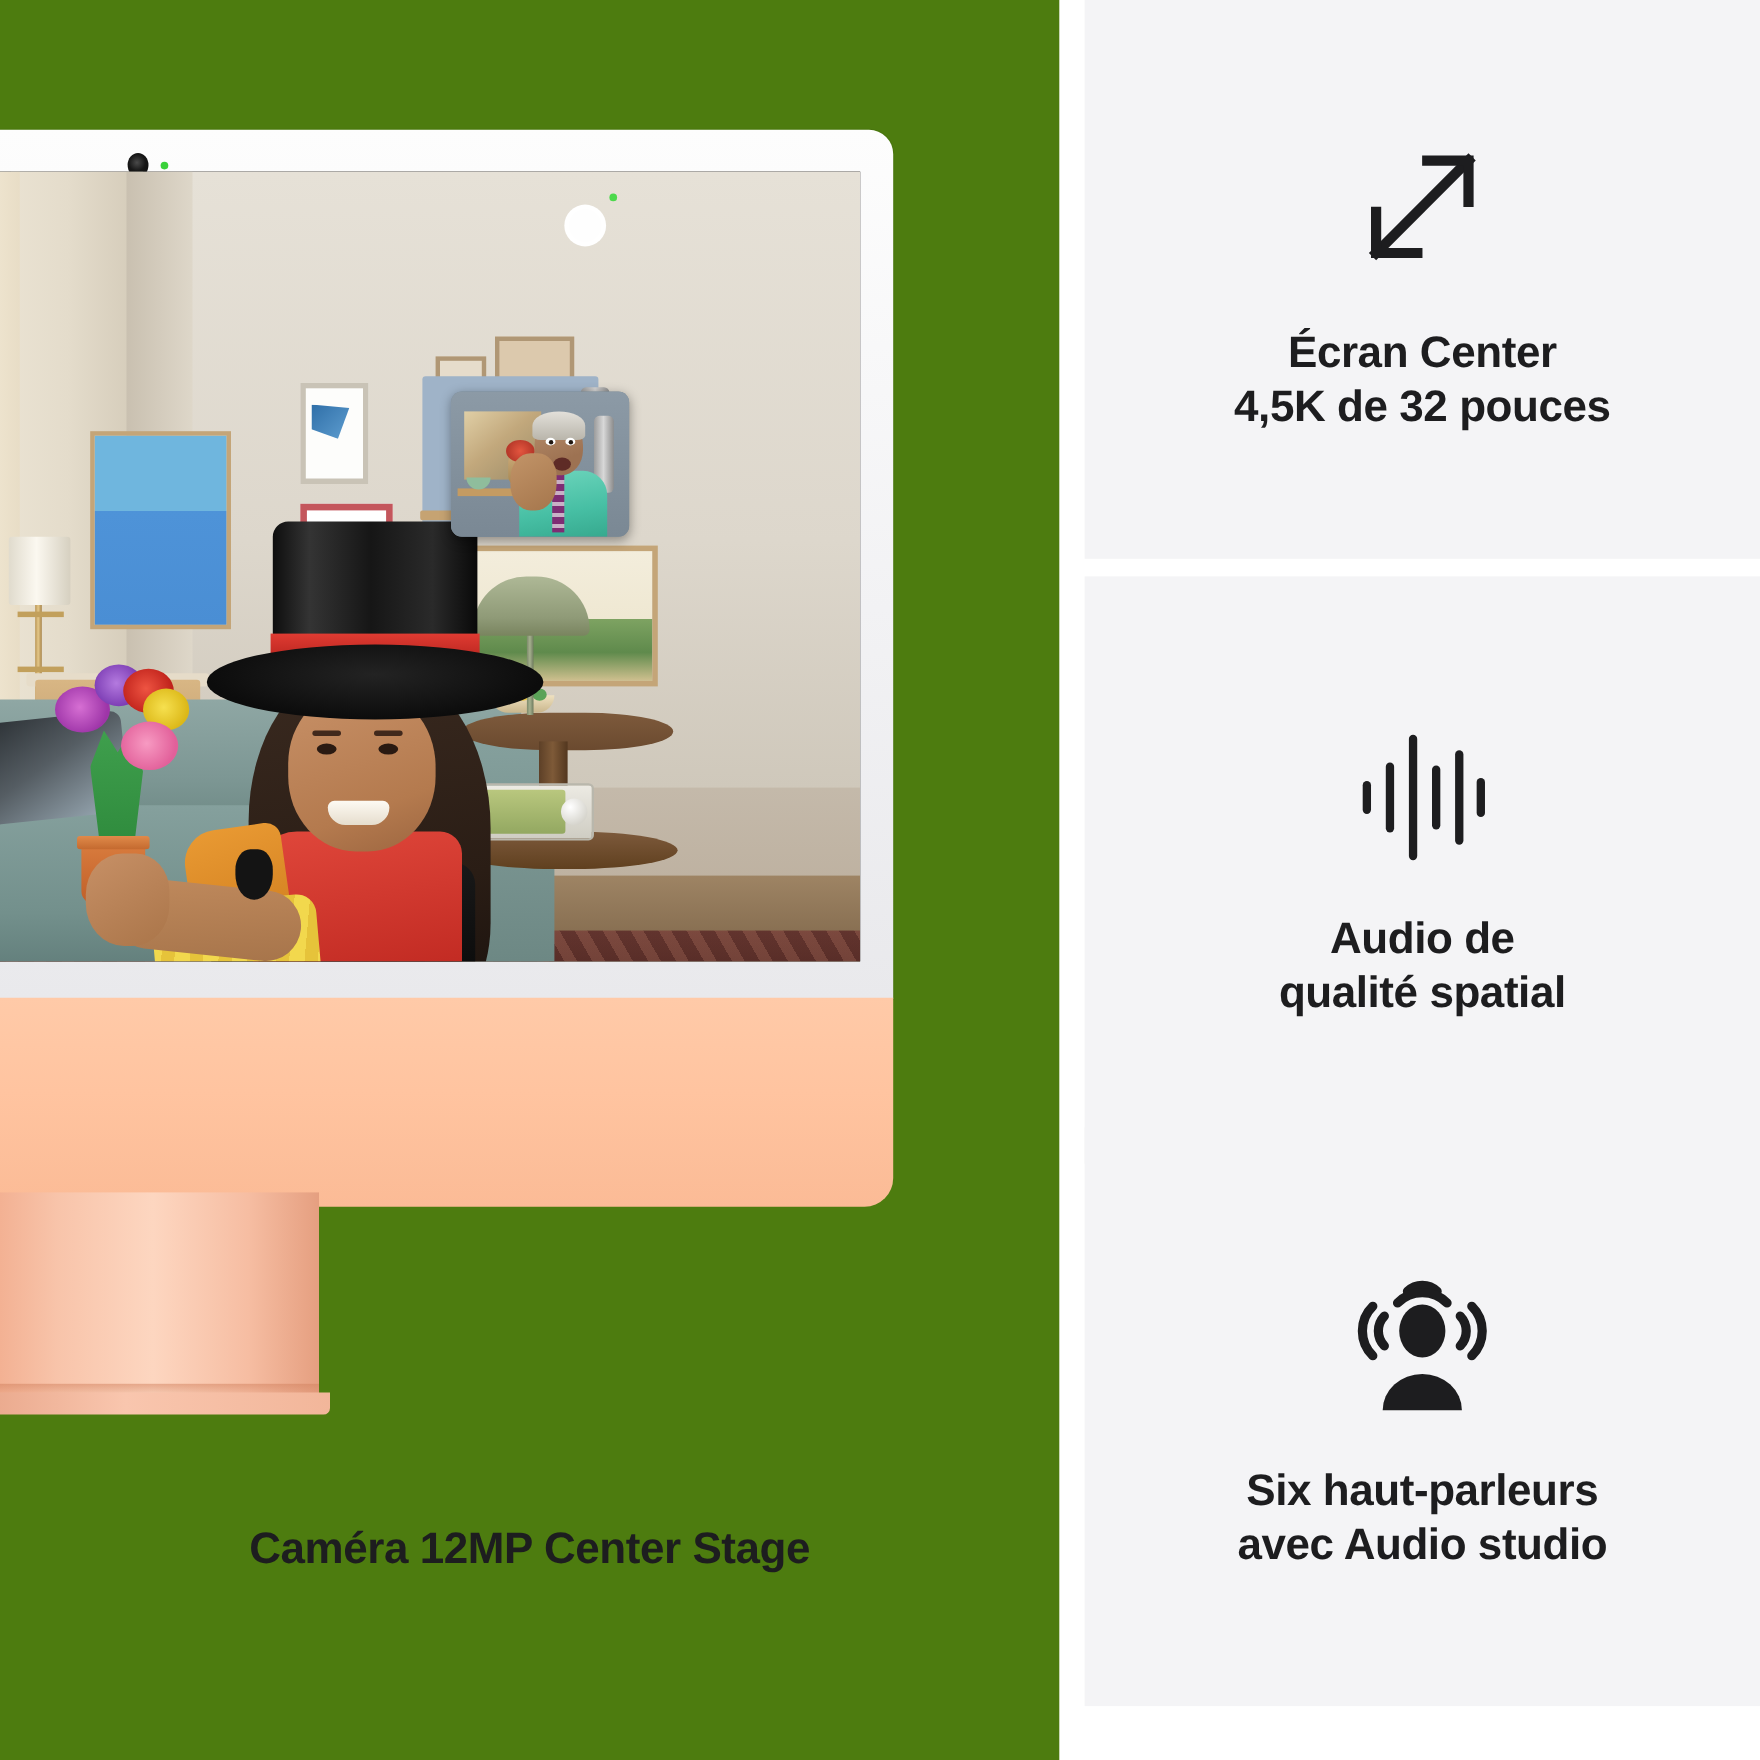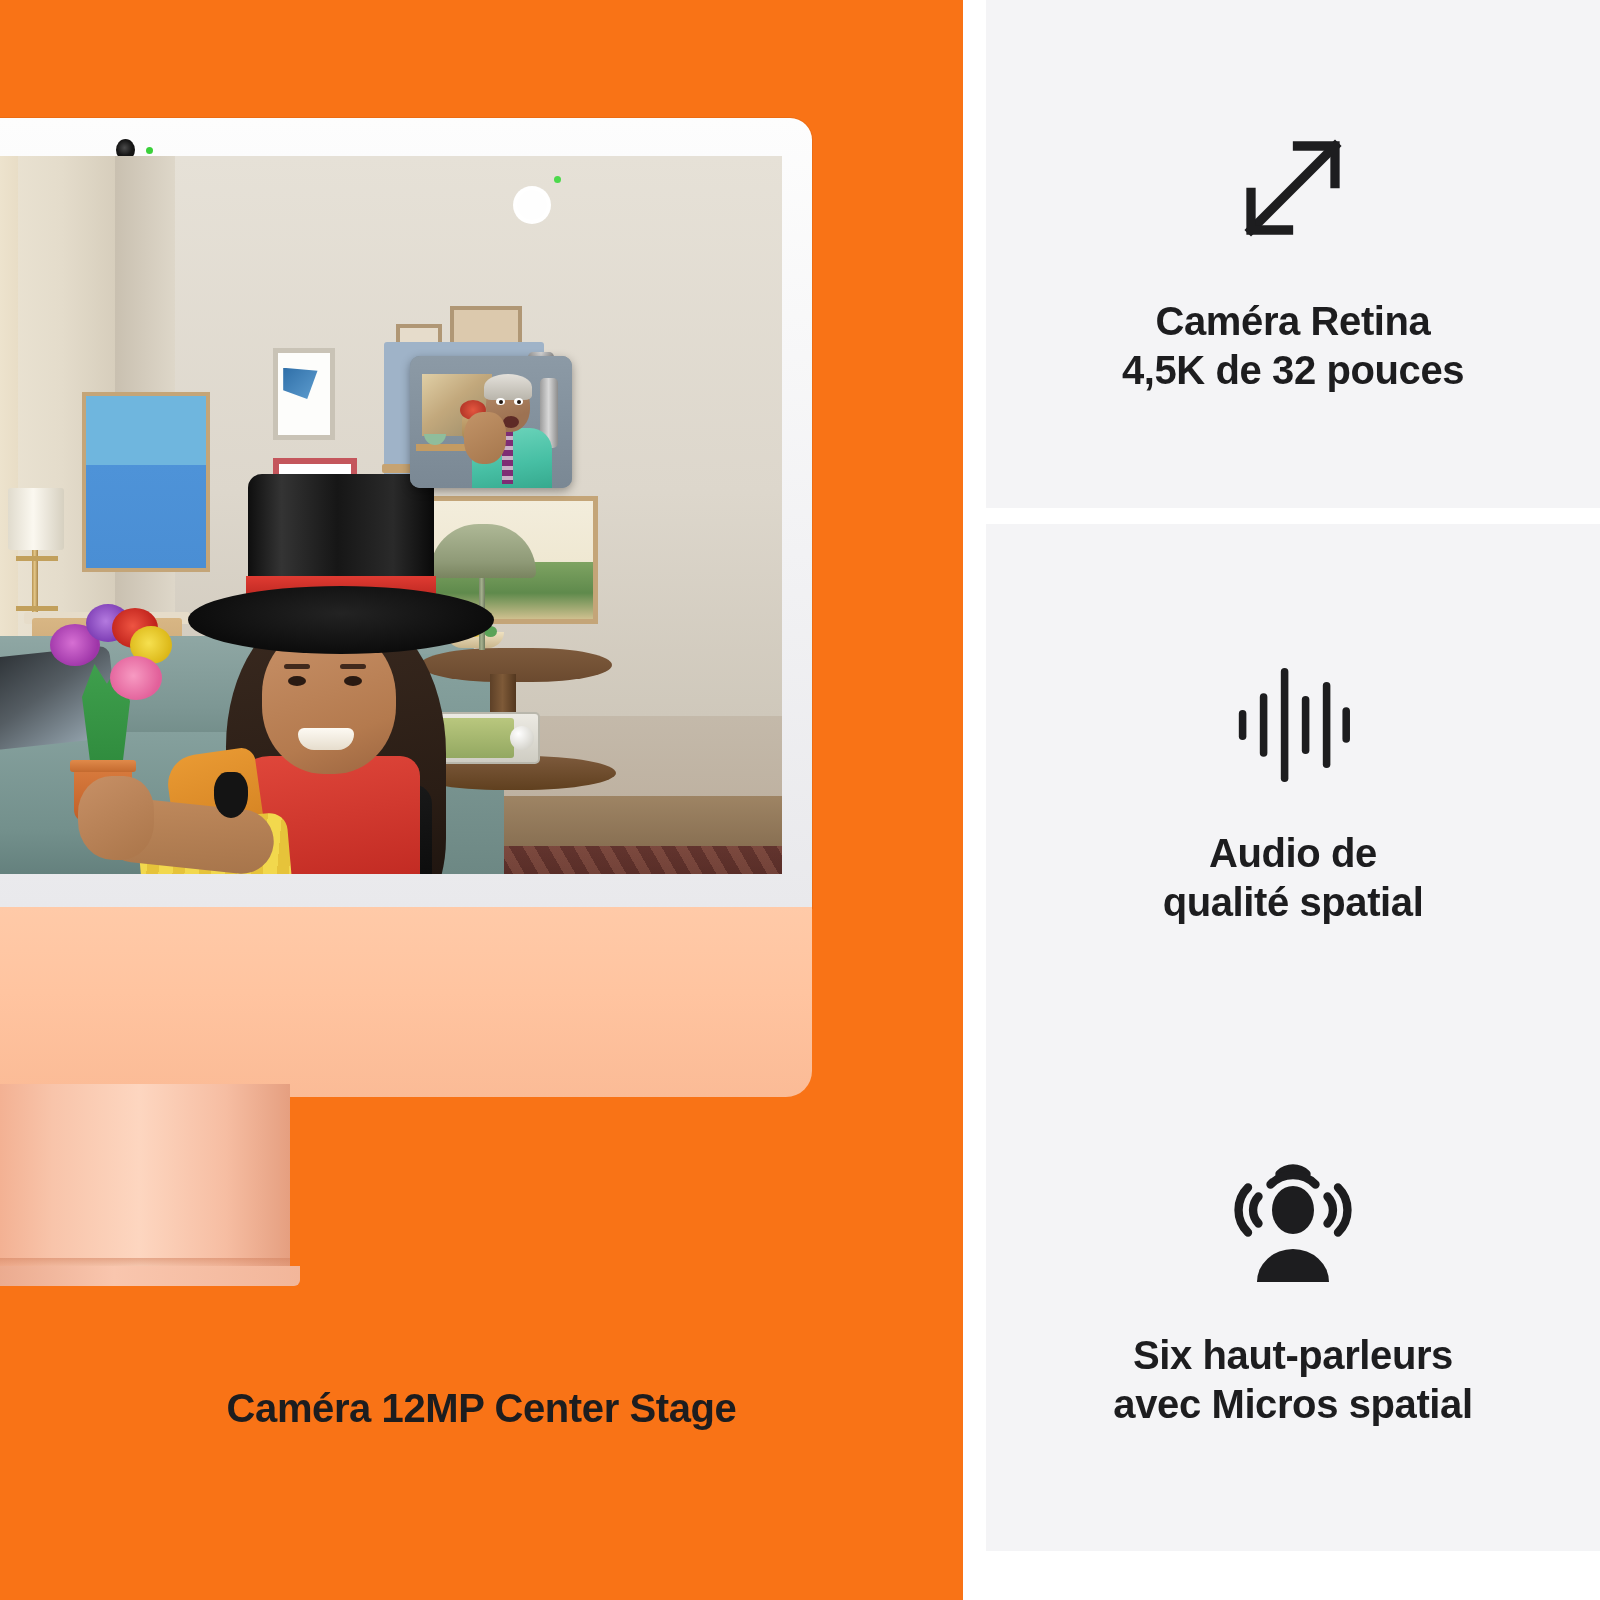--- a/index.html
+++ b/index.html
@@ -8,21 +8,21 @@
     background: #ffffff;
     font-family: "Liberation Sans", sans-serif;
     overflow: hidden;
   }
   #page { position: relative; width: 1600px; height: 1600px; background: #ffffff; }
 
   
   .left-panel {
     position: absolute; left: 0; top: 0;
     width: 963px; height: 1600px;
-    background: #f97316;
+    background: #4d7c0f;
     overflow: hidden;
   }
 
   
   .imac {
     position: absolute;
     left: -220px; top: 118px;
     width: 1032px; height: 960px;
   }
   .imac-bezel {
@@ -450,21 +450,21 @@
 
   <div class="rp" id="rp1">
     <div class="rp-icon">
       <svg width="150" height="150" viewBox="0 0 100 100" fill="none" stroke="#1d1d1f" stroke-width="6.2" stroke-linecap="square" stroke-linejoin="miter">
         <line x1="22" y1="78" x2="78" y2="22"></line>
         <polyline points="78,47 78,22 53,22"></polyline>
         <polyline points="47,78 22,78 22,53"></polyline>
       </svg>
     </div>
     <div class="rp-title">
-      <span class="l1">Caméra Retina</span>
+      <span class="l1">Écran Center</span>
       <span class="l2">4,5K de 32 pouces</span>
     </div>
   </div>
 
   <div class="rp" id="rp2">
     <div class="rp-icon">
       <svg width="140" height="140" viewBox="0 0 100 100" fill="none" stroke="#1d1d1f" stroke-width="5.4" stroke-linecap="round">
         <line x1="14" y1="42" x2="14" y2="58"></line>
         <line x1="29" y1="30" x2="29" y2="70"></line>
         <line x1="44" y1="12" x2="44" y2="88"></line>
@@ -489,17 +489,17 @@
           <path d="M20 27 A21 21 0 0 0 20 57"></path>
           <path d="M73 33 A13 13 0 0 1 73 51"></path>
           <path d="M80 27 A21 21 0 0 1 80 57"></path>
         </g>
         <ellipse cx="50" cy="42" rx="14" ry="16" fill="#1d1d1f"></ellipse>
         <path d="M26 90 A24 22 0 0 1 74 90 Z" fill="#1d1d1f"></path>
       </svg>
     </div>
     <div class="rp-title">
       <span class="l1">Six haut-parleurs</span>
-      <span class="l2">avec Micros spatial</span>
+      <span class="l2">avec Audio studio</span>
     </div>
   </div>
 
 </div>
 
 </body></html>

